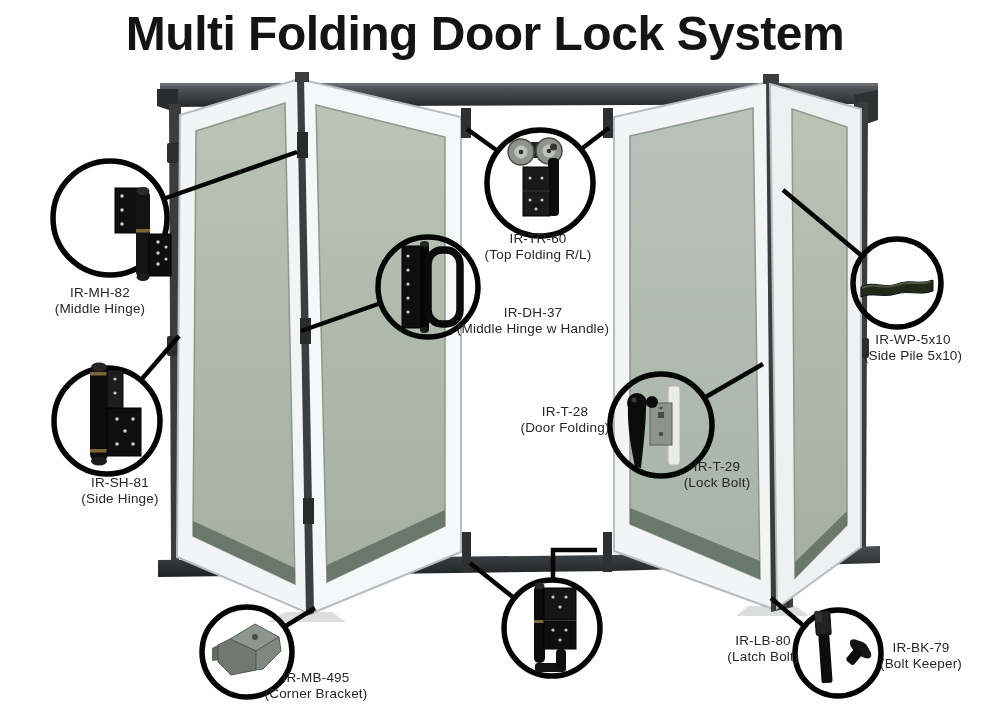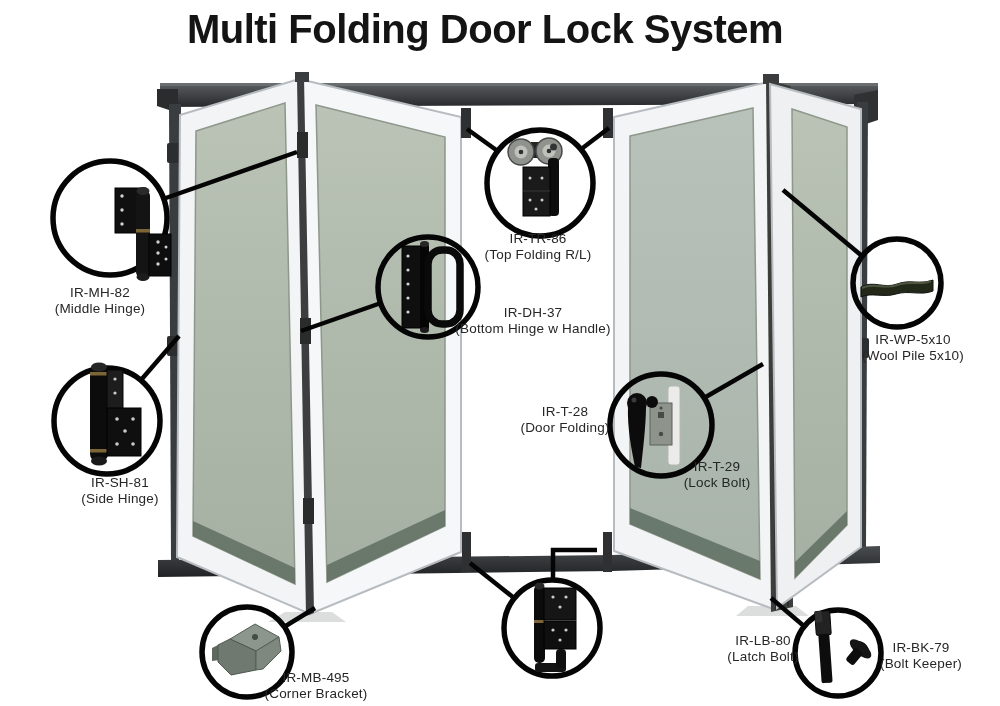--- a/index.html
+++ b/index.html
@@ -1,20 +1,20 @@
 <!DOCTYPE html>
 <html><head>
 <meta charset="utf-8">
 <style>
   html,body{margin:0;padding:0;background:#ffffff;}
   .stage{position:relative;width:1000px;height:706px;background:#ffffff;overflow:hidden;
          font-family:"Liberation Sans",sans-serif;}
   .stage svg{position:absolute;left:0;top:0;}
   .title{position:absolute;left:485px;top:6px;transform:translateX(-50%);
-         font-family:"Liberation Sans",sans-serif;font-weight:bold;font-size:40px;line-height:1.15;
+         font-family:"Liberation Sans",sans-serif;font-weight:bold;font-size:48px;line-height:1.15;
          color:#141414;letter-spacing:-0.5px;white-space:nowrap;}
   .lbl{position:absolute;transform:translateX(-50%);text-align:center;
        font-family:"Liberation Sans",sans-serif;font-size:13.5px;line-height:16px;
        color:#262626;letter-spacing:.2px;white-space:nowrap;}
   .lbl span{display:block;}
 </style>
 </head>
 <body>
 
 <div class="stage">
@@ -243,38 +243,38 @@
 
   <div class="lbl" style="left:100px;top:285px">
     <span>IR-MH-82</span>
     <span>(Middle Hinge)</span>
   </div>
   <div class="lbl" style="left:120px;top:475px">
     <span>IR-SH-81</span>
     <span>(Side Hinge)</span>
   </div>
   <div class="lbl" style="left:538px;top:231px">
-    <span>IR-TR-86</span>
+    <span>IR-TR-60</span>
     <span>(Top Folding R/L)</span>
   </div>
   <div class="lbl" style="left:533px;top:305px">
     <span>IR-DH-37</span>
-    <span>(Bottom Hinge w Handle)</span>
+    <span>(Middle Hinge w Handle)</span>
   </div>
   <div class="lbl" style="left:565px;top:404px">
     <span>IR-T-28</span>
     <span>(Door Folding)</span>
   </div>
   <div class="lbl" style="left:717px;top:459px">
     <span>IR-T-29</span>
     <span>(Lock Bolt)</span>
   </div>
   <div class="lbl" style="left:913px;top:332px">
     <span>IR-WP-5x10</span>
-    <span>(Wool Pile 5x10)</span>
+    <span>(Side Pile 5x10)</span>
   </div>
   <div class="lbl" style="left:316px;top:670px">
     <span>IR-MB-495</span>
     <span>(Corner Bracket)</span>
   </div>
   <div class="lbl" style="left:763px;top:633px">
     <span>IR-LB-80</span>
     <span>(Latch Bolt)</span>
   </div>
   <div class="lbl" style="left:921px;top:640px">

